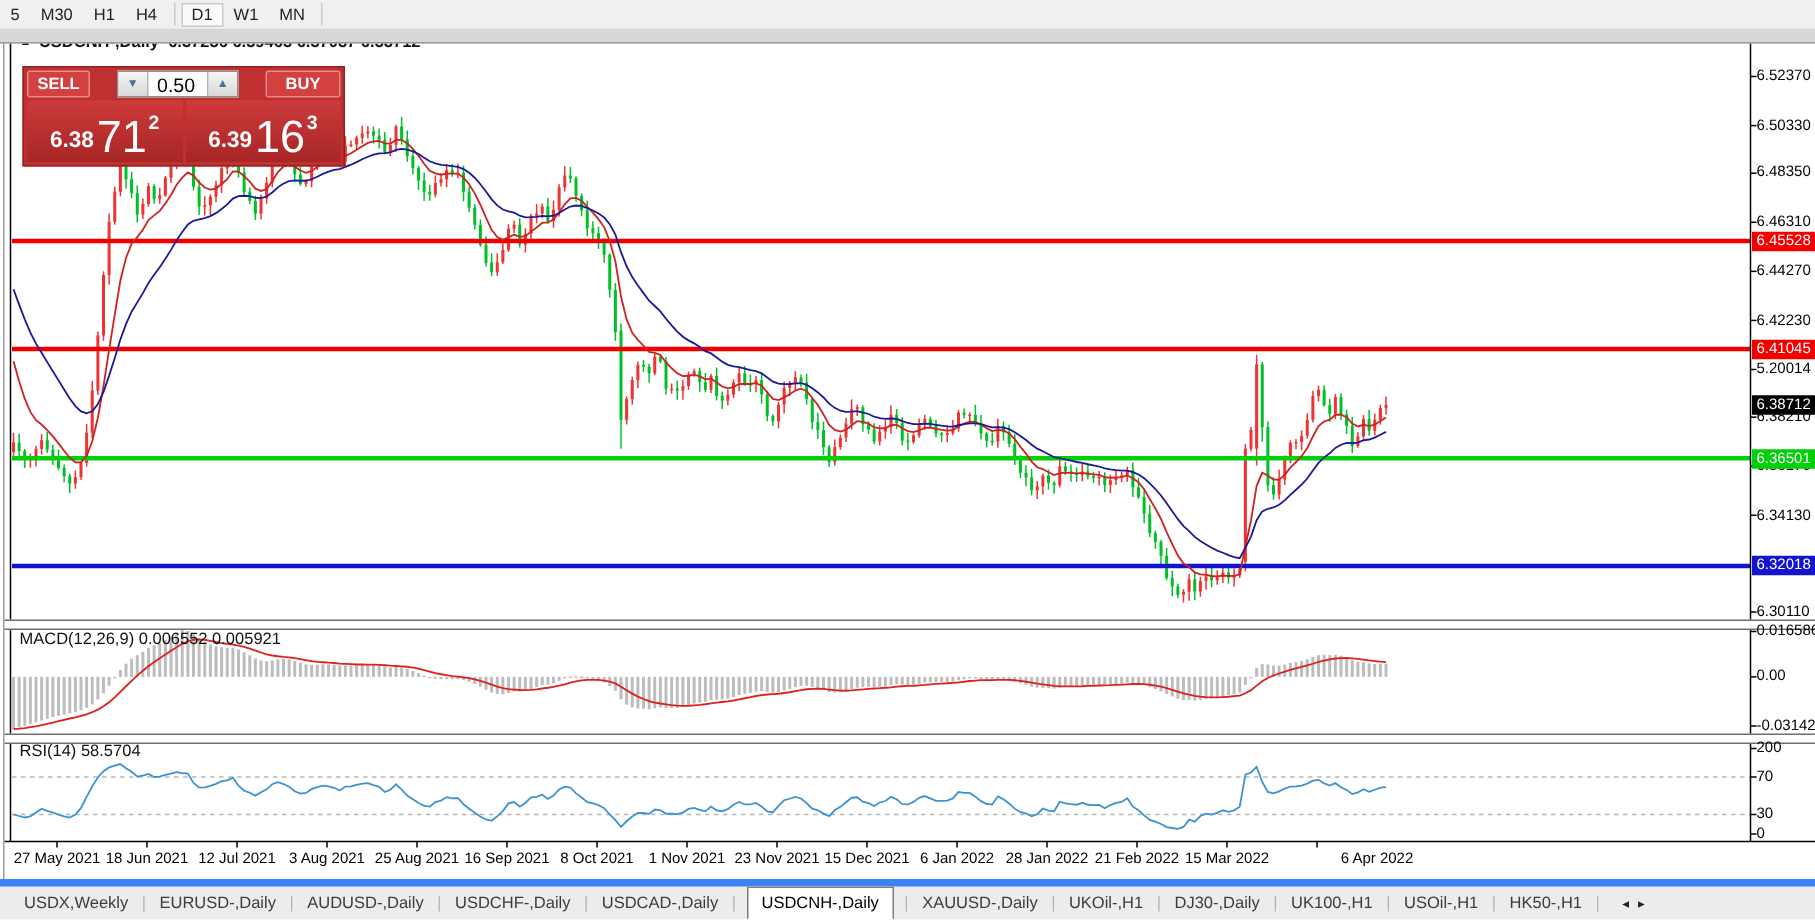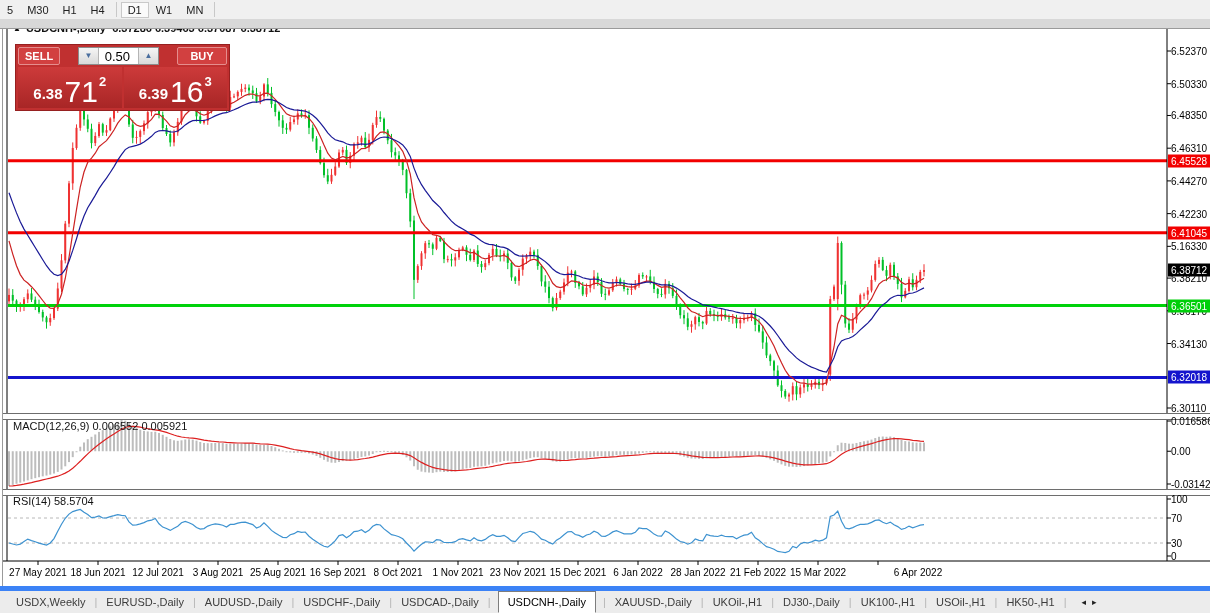--- a/index.html
+++ b/index.html
@@ -908,34 +908,34 @@
   </div>
 </div>
 
 <div id="price-axis">
     <div class="ax-label" style="top: 51px;">6.52370</div>
     <div class="ax-label" style="top: 83.717px;">6.50330</div>
     <div class="ax-label" style="top: 115.472px;">6.48350</div>
     <div class="ax-label" style="top: 148.189px;">6.46310</div>
     <div class="ax-label" style="top: 180.906px;">6.44270</div>
     <div class="ax-label" style="top: 213.623px;">6.42230</div>
-    <div class="ax-label" style="top: 246.34px;">5.16330</div>
+    <div class="ax-label" style="top: 246.34px;">5.20014</div>
     <div class="ax-label" style="top: 278.094px;">6.38210</div>
     <div class="ax-label" style="top: 310.811px;">6.36170</div>
     <div class="ax-label" style="top: 343.528px;">6.34130</div>
     <div class="ax-label" style="top: 408px;">6.30110</div>
     <div class="ax-badge" style="top: 160.73px; background: rgb(242, 0, 0); color: rgb(255, 255, 255);">6.45528</div>
     <div class="ax-badge" style="top: 232.627px; background: rgb(242, 0, 0); color: rgb(255, 255, 255);">6.41045</div>
     <div class="ax-badge" style="top: 270.043px; background: rgb(0, 0, 0); color: rgb(255, 255, 255);">6.38712</div>
     <div class="ax-badge" style="top: 305.503px; background: rgb(0, 207, 10); color: rgb(255, 255, 255);">6.36501</div>
     <div class="ax-badge" style="top: 377.4px; background: rgb(20, 20, 205); color: rgb(255, 255, 255);">6.32018</div>
     <div class="ax-label" style="top: 421px;">0.016586</div>
     <div class="ax-label" style="top: 451.242px;">0.00</div>
     <div class="ax-label" style="top: 484px;">-0.031421</div>
-    <div class="ax-label" style="top: 499px;">100</div>
+    <div class="ax-label" style="top: 499px;">200</div>
     <div class="ax-label" style="top: 518px;">70</div>
     <div class="ax-label" style="top: 543px;">30</div>
     <div class="ax-label" style="top: 556px;">0</div>
   </div>
 <div id="date-axis">
     <div class="date-label" style="left: 38px;">27 May 2021</div>
     <div class="date-label" style="left: 98px;">18 Jun 2021</div>
     <div class="date-label" style="left: 158px;">12 Jul 2021</div>
     <div class="date-label" style="left: 218px;">3 Aug 2021</div>
     <div class="date-label" style="left: 278px;">25 Aug 2021</div>

